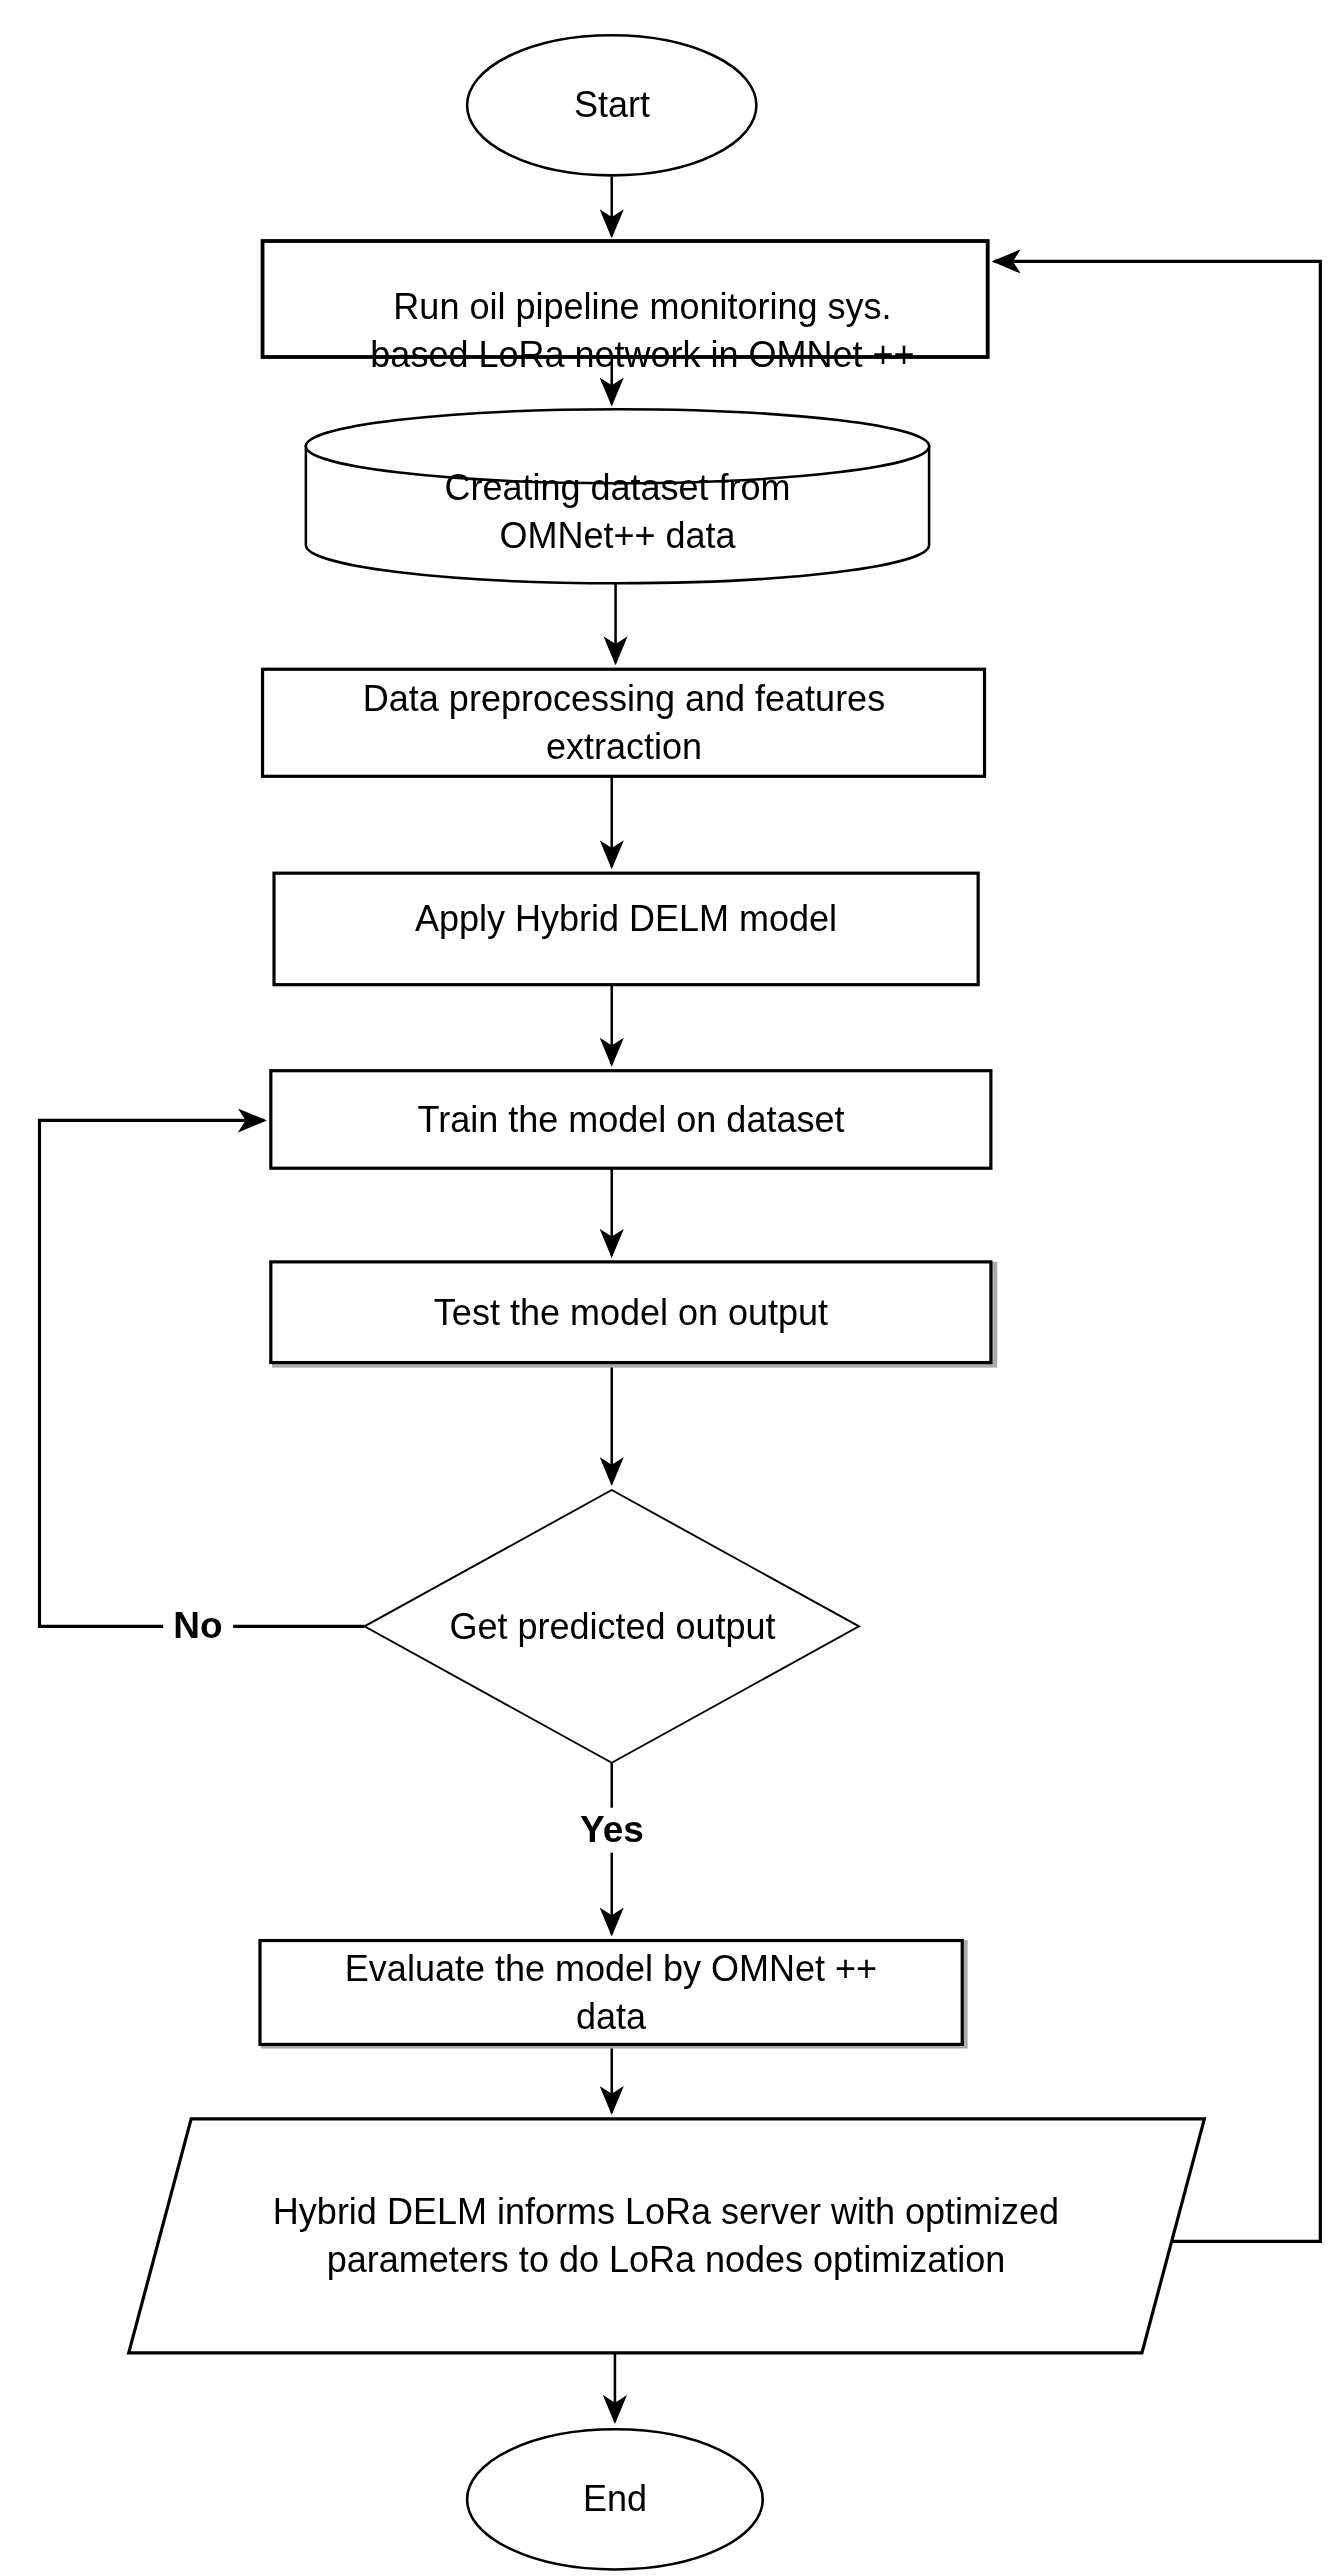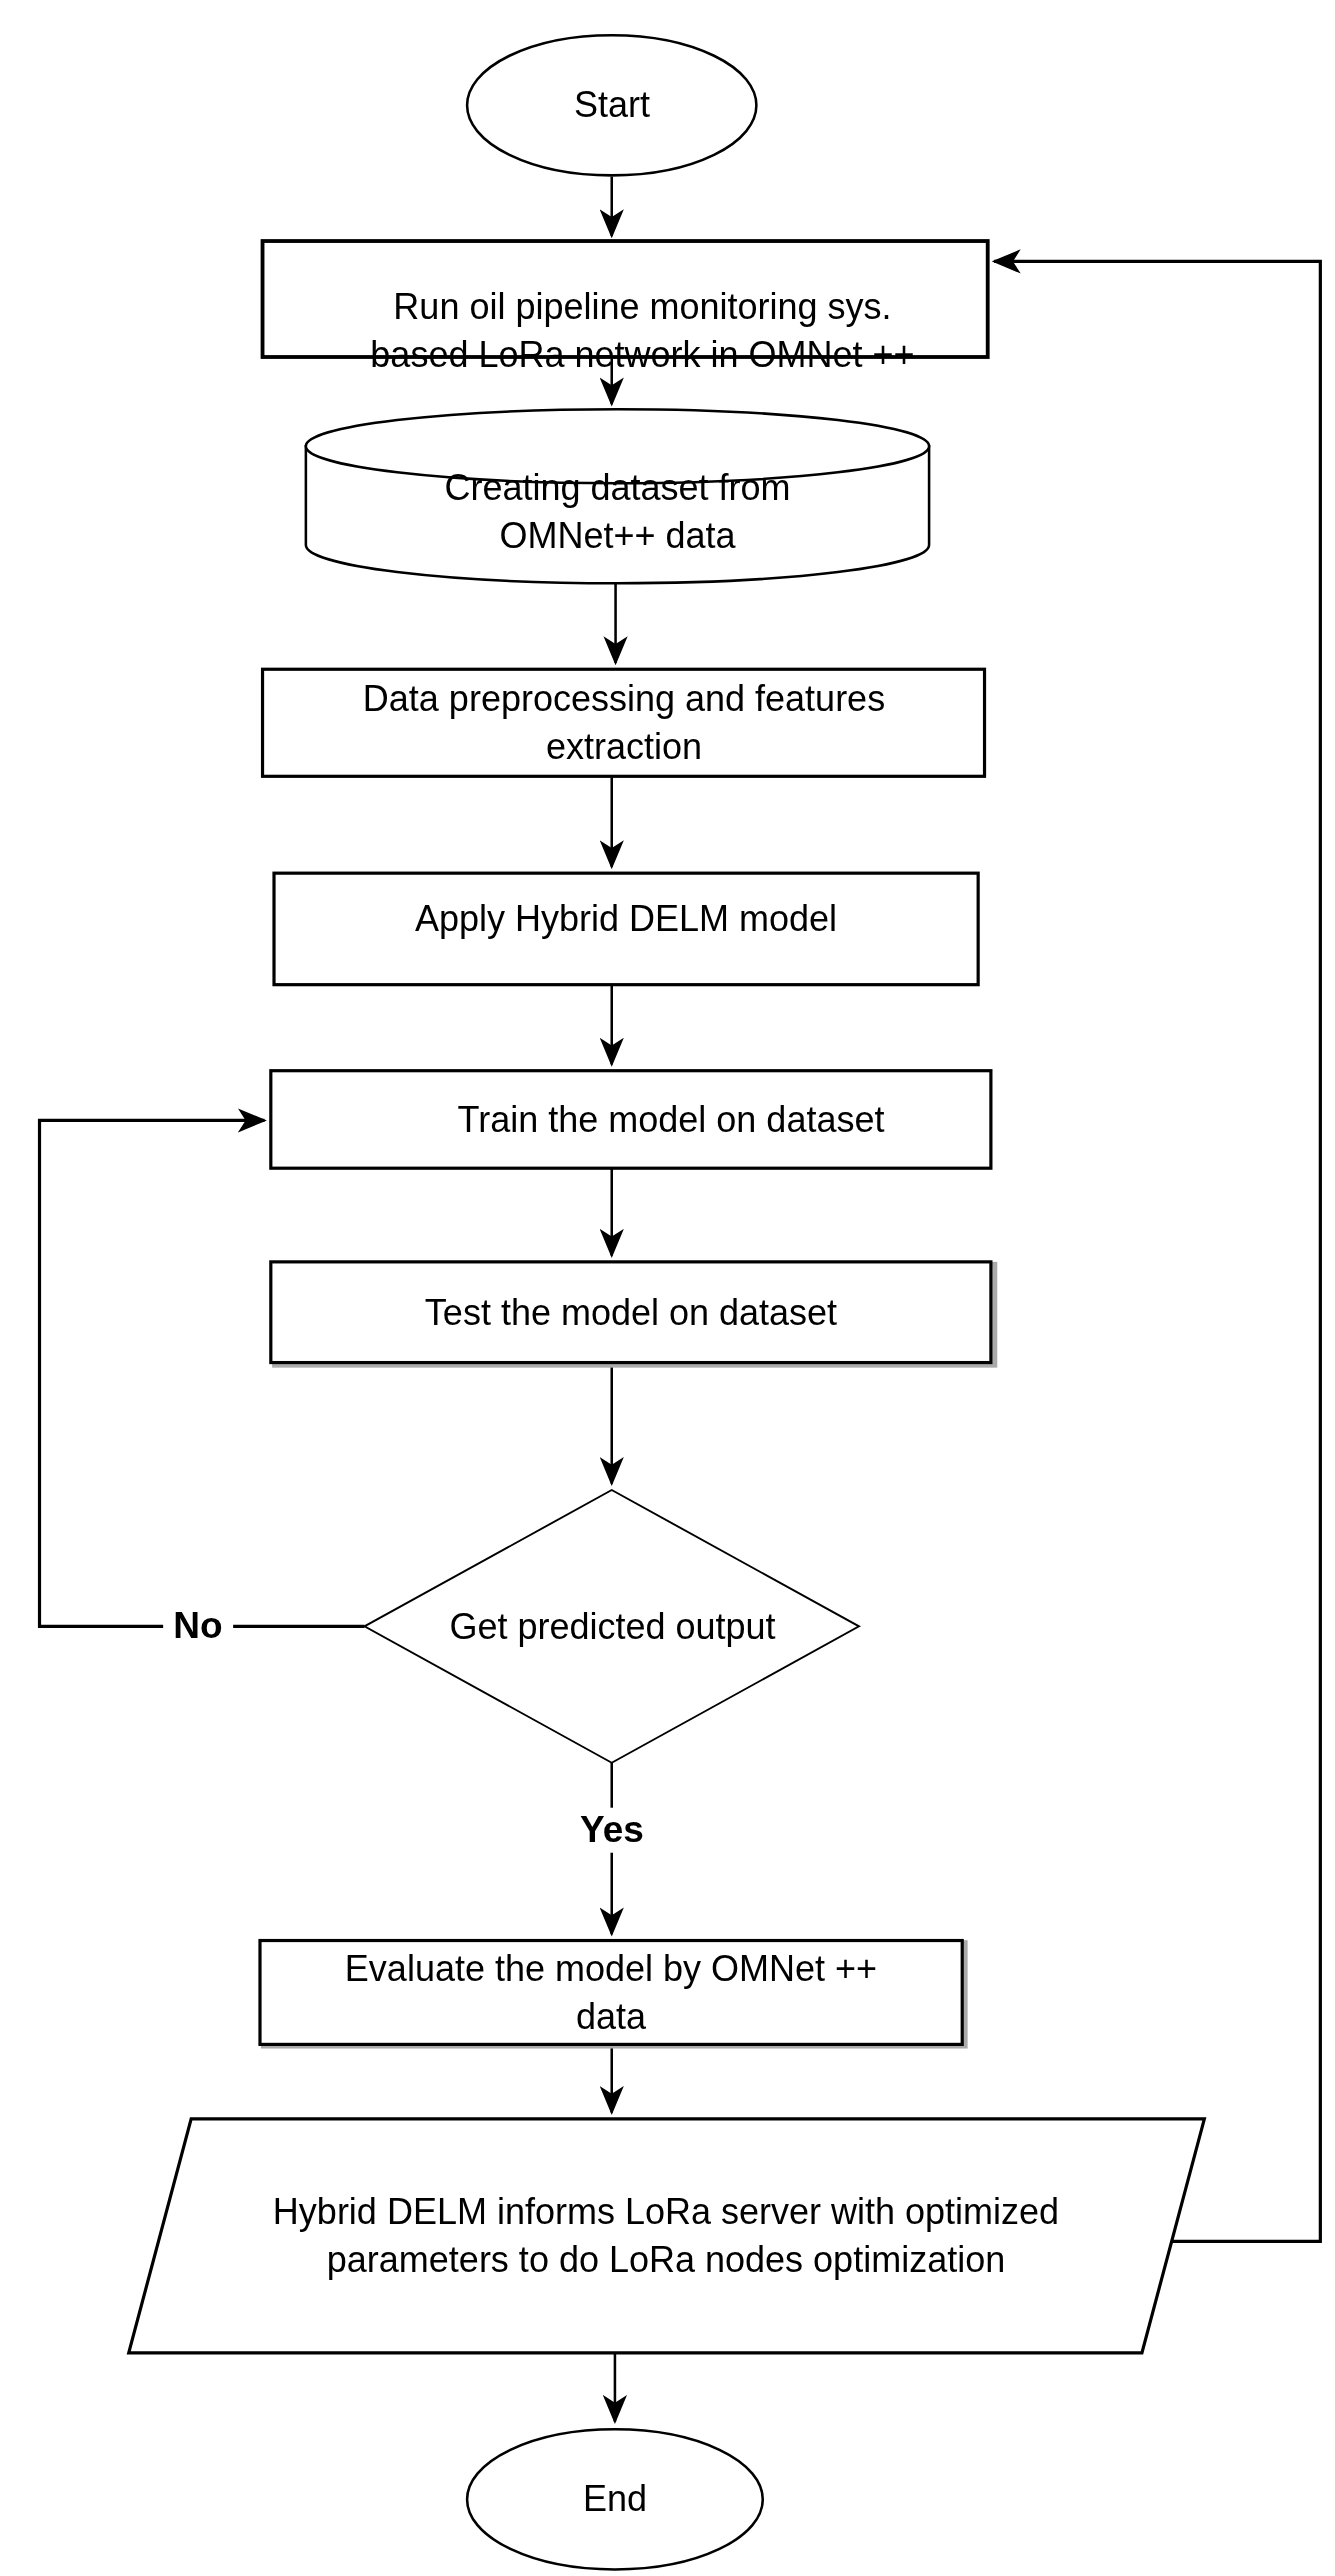--- a/index.html
+++ b/index.html
@@ -101,26 +101,26 @@
 
   <div class="label" style="left:263px;top:669px;width:722px;height:107px;">
     <span>Data preprocessing and features</span>
     <span>extraction</span>
   </div>
 
   <div class="label" style="left:274px;top:873px;width:704px;height:92px;">
     <span>Apply Hybrid DELM model</span>
   </div>
 
-  <div class="label" style="left:271px;top:1071px;width:720px;height:98px;padding-left:40px;">
+  <div class="label" style="left:271px;top:1071px;width:720px;height:98px;">
     <span>Train the model on dataset</span>
   </div>
 
   <div class="label" style="left:271px;top:1262px;width:720px;height:101px;">
-    <span>Test the model on dataset</span>
+    <span>Test the model on output</span>
   </div>
 
   <div class="label" style="left:365px;top:1559px;width:495px;height:135px;">
     <span>Get predicted output</span>
   </div>
 
   <div class="label" style="left:260px;top:1941px;width:702px;height:104px;">
     <span>Evaluate the model by OMNet ++</span>
     <span>data</span>
   </div>

